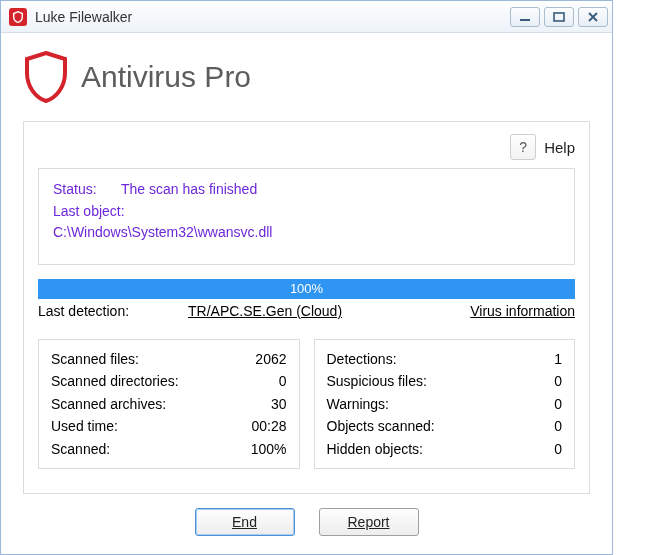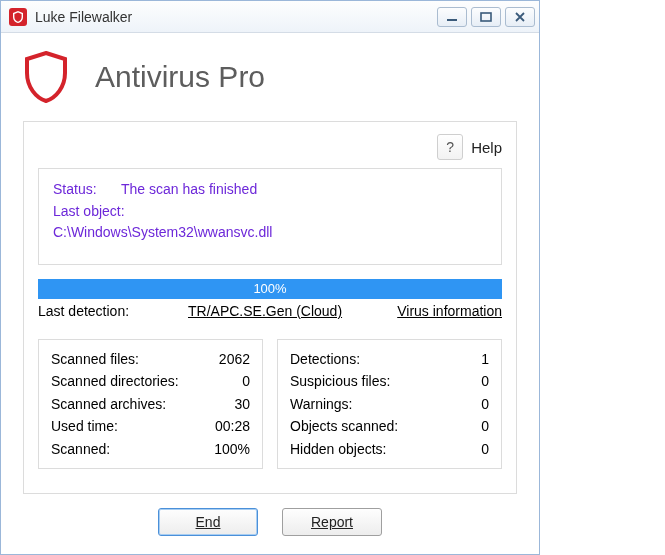--- a/index.html
+++ b/index.html
@@ -3,21 +3,21 @@
 <meta charset="utf-8">
 <style>
 * { box-sizing: border-box; margin: 0; padding: 0; }
 body {
   font-family: "Segoe UI", Tahoma, sans-serif;
   background: #fff;
   width: 665px; height: 555px;
   overflow: hidden;
 }
 .window {
-  width: 540px; height: 555px;
+  width: 613px; height: 555px;
   border: 1px solid #9bb7d9;
   background: #fff;
   display: flex; flex-direction: column;
 }
 .titlebar {
   height: 32px;
   background: linear-gradient(#fdfefe, #eef3f9);
   border-bottom: 1px solid #d4dce6;
   display: flex; align-items: center;
   padding: 0 4px 0 8px;
@@ -31,21 +31,21 @@
   border-radius: 3px;
   background: linear-gradient(#fcfdfe,#e7eef6);
   display: flex; align-items: center; justify-content: center;
   cursor: pointer;
 }
 .win-btn svg { display: block; }
 
 .brand {
   display: flex; align-items: center;
   padding: 18px 24px 18px 22px;
-  gap: 26px;
+  gap: 12px;
 }
 .brand .shield { width: 46px; height: 52px; }
 .brand .name { font-size: 30px; color: #5d5d5d; font-weight: 400; }
 
 .content {
   margin: 0 22px 0 22px;
   border: 1px solid #dcdcdc;
   padding: 12px 14px 16px 14px;
   flex: 1;
   display: flex; flex-direction: column;

